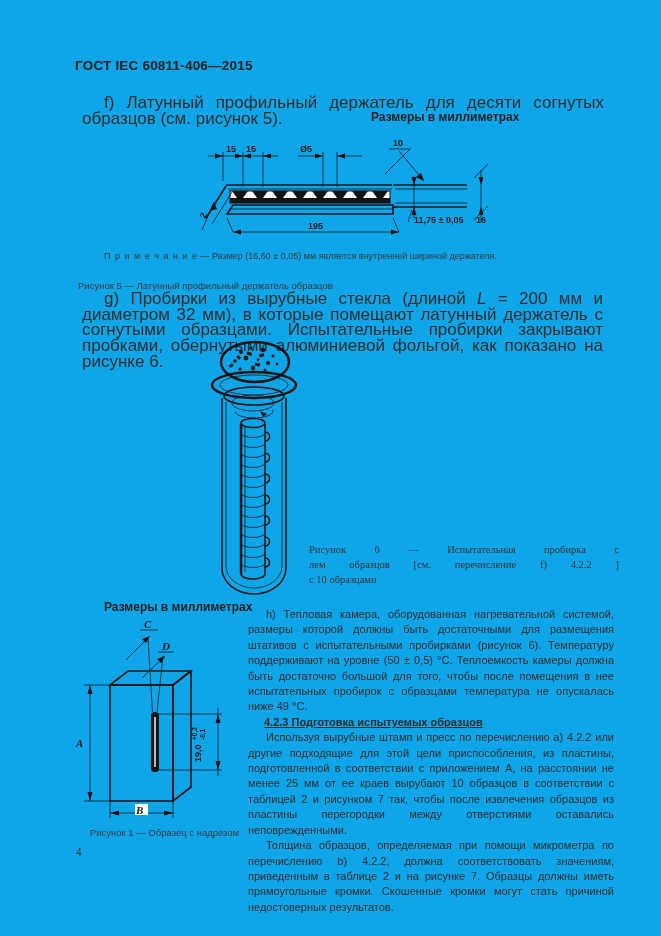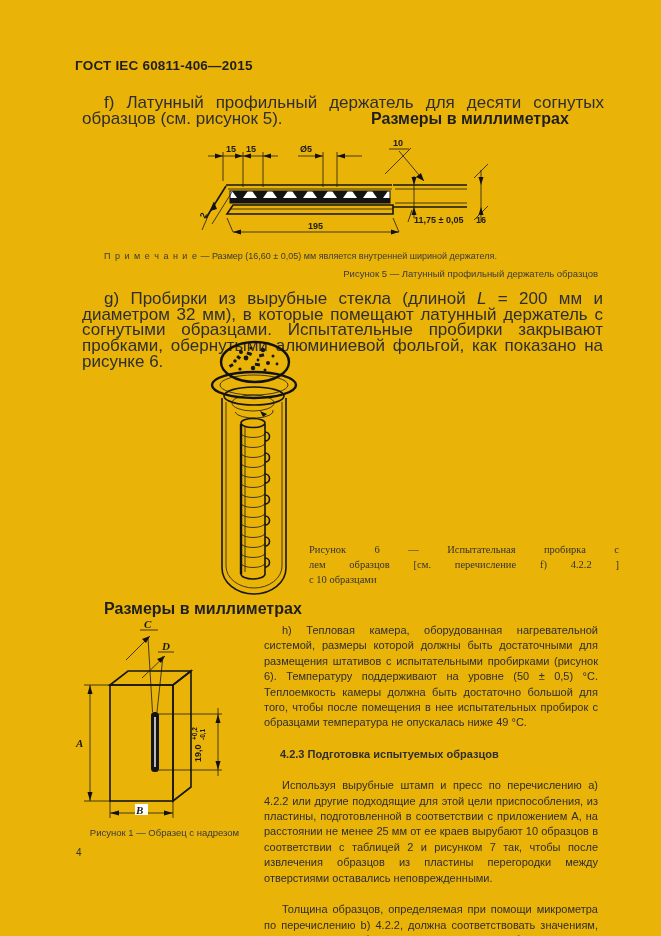--- a/index.html
+++ b/index.html
@@ -1,40 +1,40 @@
 <!DOCTYPE html>
 <html><head>
 <meta charset="utf-8">
 <style>
   html,body{margin:0;padding:0;background:#ffffff;}
   .page{
-    position:relative;width:661px;height:936px;background:#eab308;
+    position:relative;width:661px;height:936px;background:#0ea5e9;
     font-family:"Liberation Sans", sans-serif;color:#2c2c2c;overflow:hidden;
   }
   .abs{position:absolute;}
   .doc-header{left:75px;top:58px;font-size:13.5px;font-weight:bold;color:#1f1f1f;letter-spacing:0.2px;}
   .body-text{font-size:17px;line-height:15.7px;text-align:justify;margin:4px;color:#2e2e2e;}
   .indent{text-indent:22px;}
   .f-para{left:78px;top:91px;width:522px;}
   .g-para{left:78px;top:287px;width:521px;}
-  .dims-label{font-size:16px;font-weight:bold;color:#1f1f1f;}
+  .dims-label{font-size:12px;font-weight:bold;color:#1f1f1f;}
   .dims-1{left:371px;top:110px;}
   .dims-2{left:104px;top:600px;}
   .note-line{left:104px;top:251px;width:470px;font-size:9px;color:#3a3a3a;}
   .note-label{letter-spacing:1px;}
   .fig-caption{font-size:9.5px;color:#3a3a3a;}
-  .cap5{left:78px;top:268px;width:520px;text-align:right;}
+  .cap5{left:78px;top:280px;width:520px;text-align:left;}
   .cap6{left:309px;top:542px;width:310px;font-size:10.5px;line-height:15px;color:#333;font-family:Liberation Serif, serif;}
   .cap6 .jline{text-align:justify;text-align-last:justify;}
   .cap6 .cline{}
   .cap7{left:62px;top:827px;width:205px;text-align:center;}
   .right-col{left:248px;top:607px;width:366px;}
-  .right-col p{font-size:11px;line-height:15.4px;text-align:justify;margin:16px;color:#2e2e2e;}
+  .right-col p{font-size:11px;line-height:15.4px;text-align:justify;margin:0;color:#2e2e2e;}
   .right-col .indent2{text-indent:18px;}
-  .subheading{font-weight:bold;color:#1f1f1f;text-indent:16px;text-align:left !important;}
+  .subheading{font-weight:bold;color:#1f1f1f;text-indent:16px;text-align:left !important;text-decoration:underline;}
   .page-num{left:76px;top:847px;font-size:10px;color:#333;}
   svg{display:block;}
   svg text{font-family:"Liberation Sans", sans-serif;fill:#1a1a1a;}
   svg .dimtxt{font-size:9px;font-weight:bold;}
   svg .dimletter{font-family:"Liberation Serif", serif;font-style:italic;font-weight:bold;font-size:11px;}
   svg .thin{stroke:#1a1a1a;stroke-width:0.8;fill:none;}
   svg .med{stroke:#161616;stroke-width:1.6;fill:none;}
   svg .thick{stroke:#111;stroke-width:2.4;fill:none;}
 </style>
 </head>

